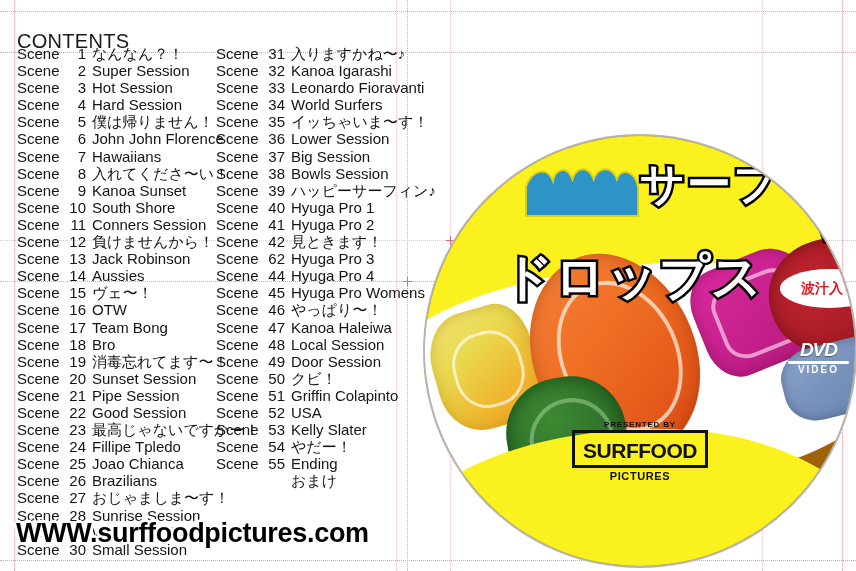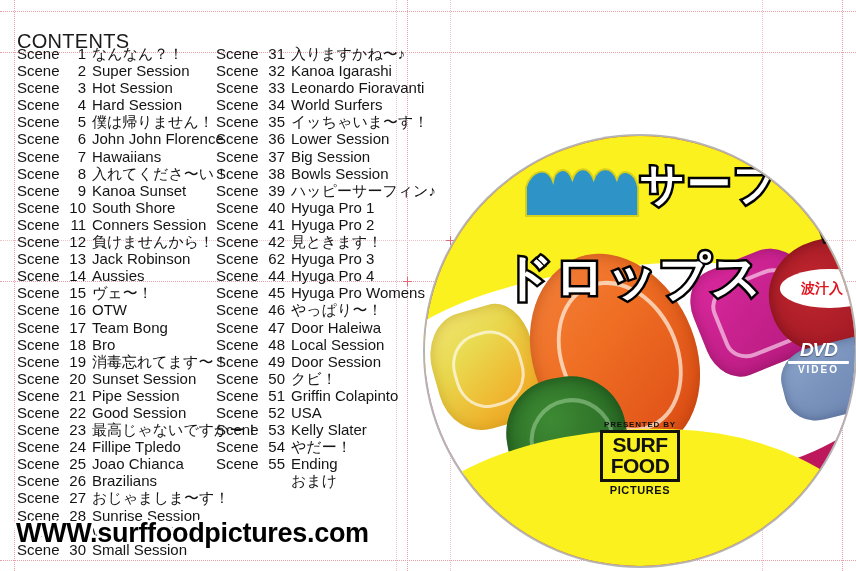--- a/index.html
+++ b/index.html
@@ -43,21 +43,21 @@
     color:#000;white-space:nowrap;letter-spacing:-.3px;
     text-shadow:
       2px 0 0 #fff,-2px 0 0 #fff,0 2px 0 #fff,0 -2px 0 #fff,
       2px 2px 0 #fff,-2px 2px 0 #fff,2px -2px 0 #fff,-2px -2px 0 #fff,
       3px 0 0 #fff,-3px 0 0 #fff,0 3px 0 #fff,0 -3px 0 #fff;
   }
 
   
   .disc{
     position:absolute;left:425px;top:136px;width:430px;height:430px;
-    border-radius:50%;overflow:hidden;background:#be185d;
+    border-radius:50%;overflow:hidden;background:#a16207;
     box-shadow:0 0 0 2px #b4b4b4;
   }
   .disc-yellow-top{
     position:absolute;left:0;top:0;width:100%;height:56%;background:#fbf11e;
   }
   
   .band-white{
     position:absolute;left:-12%;top:30%;width:124%;height:52%;
     background:#ffffff;border-radius:50% 50% 46% 46% / 44% 44% 52% 52%;
     transform:rotate(-5deg);
@@ -168,22 +168,22 @@
   .dvdlogo .dbar{width:74%;height:3px;background:#fff;margin:2px 0 1px;border-radius:1px;}
   .dvdlogo .d2{font-size:10px;font-weight:bold;color:#fff;letter-spacing:2px;line-height:1;}
 
   
   .sflogo{
     position:absolute;left:37%;top:66%;width:26%;
     display:flex;flex-direction:column;align-items:center;
   }
   .sflogo .pres{font-size:8px;font-weight:bold;color:#111;letter-spacing:.8px;line-height:1.2;}
   .sflogo .box{
-    border:3px solid #111;padding:2px 8px 3px;margin:1px 0;
-    display:flex;flex-direction:column;align-items:center;line-height:.96;
+    border:3px solid #111;padding:8px 8px 3px;margin:1px 0;
+    display:flex;flex-direction:row;align-items:center;line-height:.96;
   }
   .sflogo .box span{font-size:21px;font-weight:bold;color:#111;letter-spacing:-.5px;}
   .sflogo .pict{font-size:11px;font-weight:bold;color:#111;letter-spacing:.6px;line-height:1.3;}
 </style>
 </head>
 <body>
 
 <div class="page">
 
   <div class="guide v" style="left:14px;"></div>
@@ -433,21 +433,21 @@
         <span class="scene-title">Hyuga Pro Womens</span>
       </div>
       <div class="scene-row">
         <span class="scene-word">Scene</span>
         <span class="scene-num">46</span>
         <span class="scene-title">やっぱり〜！</span>
       </div>
       <div class="scene-row">
         <span class="scene-word">Scene</span>
         <span class="scene-num">47</span>
-        <span class="scene-title">Door Haleiwa</span>
+        <span class="scene-title">Kanoa Haleiwa</span>
       </div>
       <div class="scene-row">
         <span class="scene-word">Scene</span>
         <span class="scene-num">48</span>
         <span class="scene-title">Local Session</span>
       </div>
       <div class="scene-row">
         <span class="scene-word">Scene</span>
         <span class="scene-num">49</span>
         <span class="scene-title">Door Session</span>

